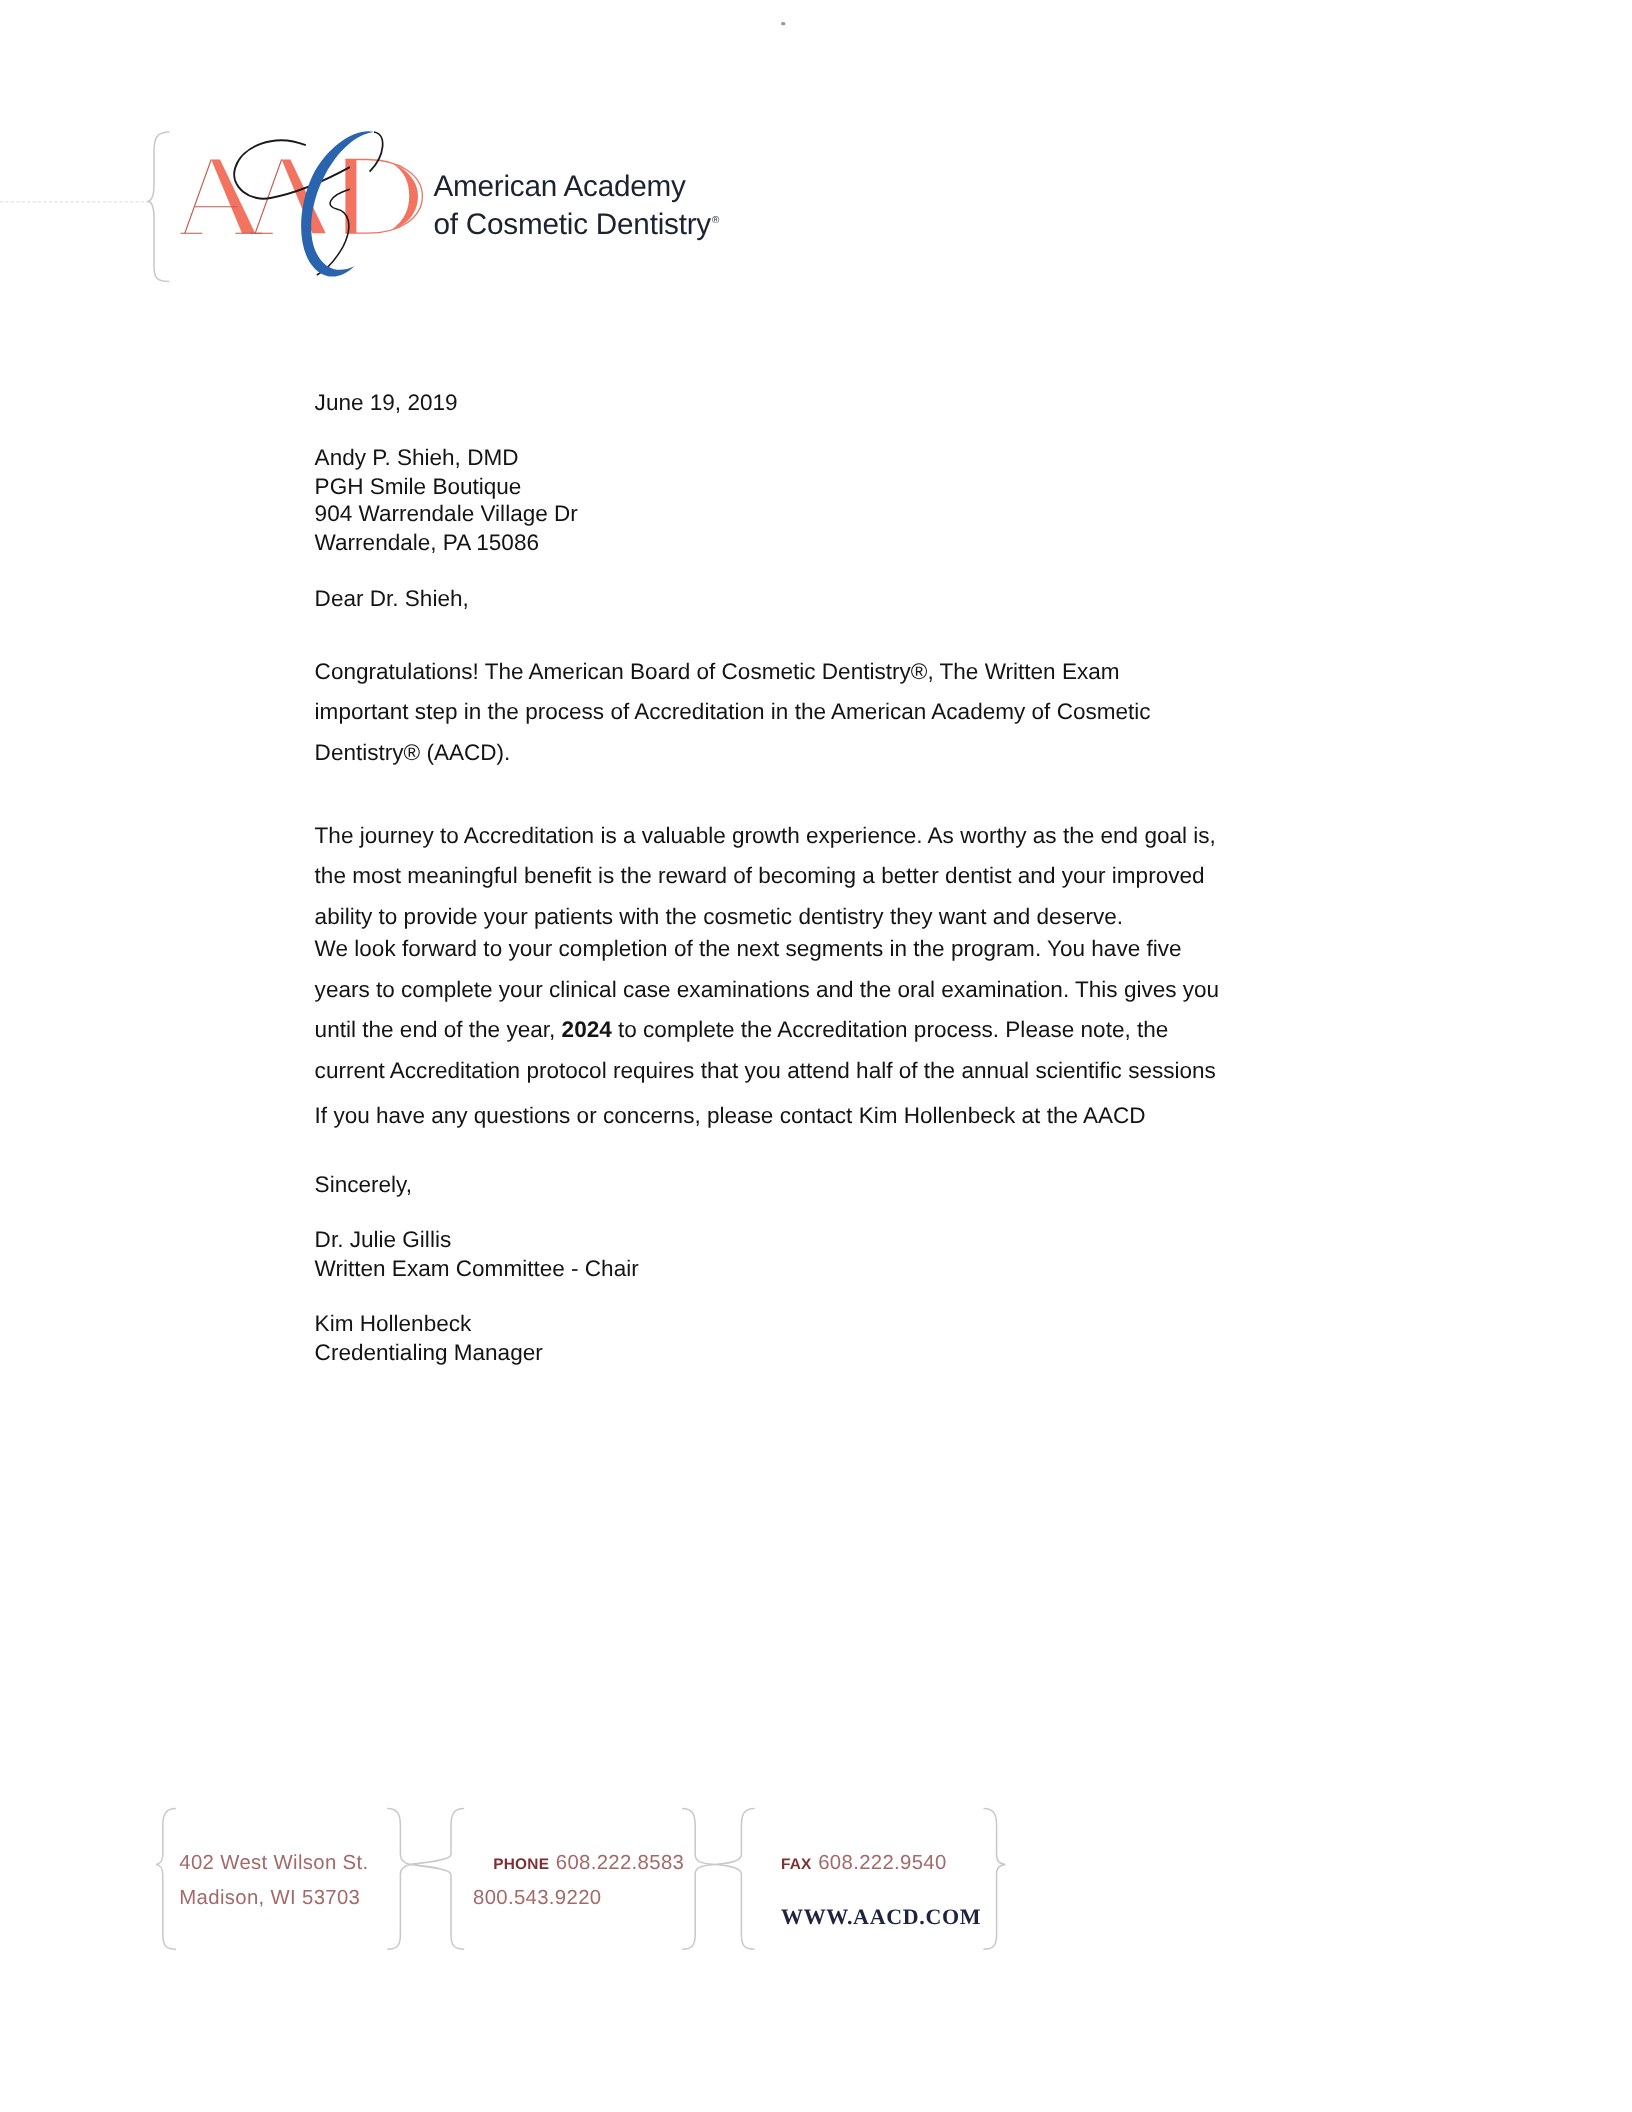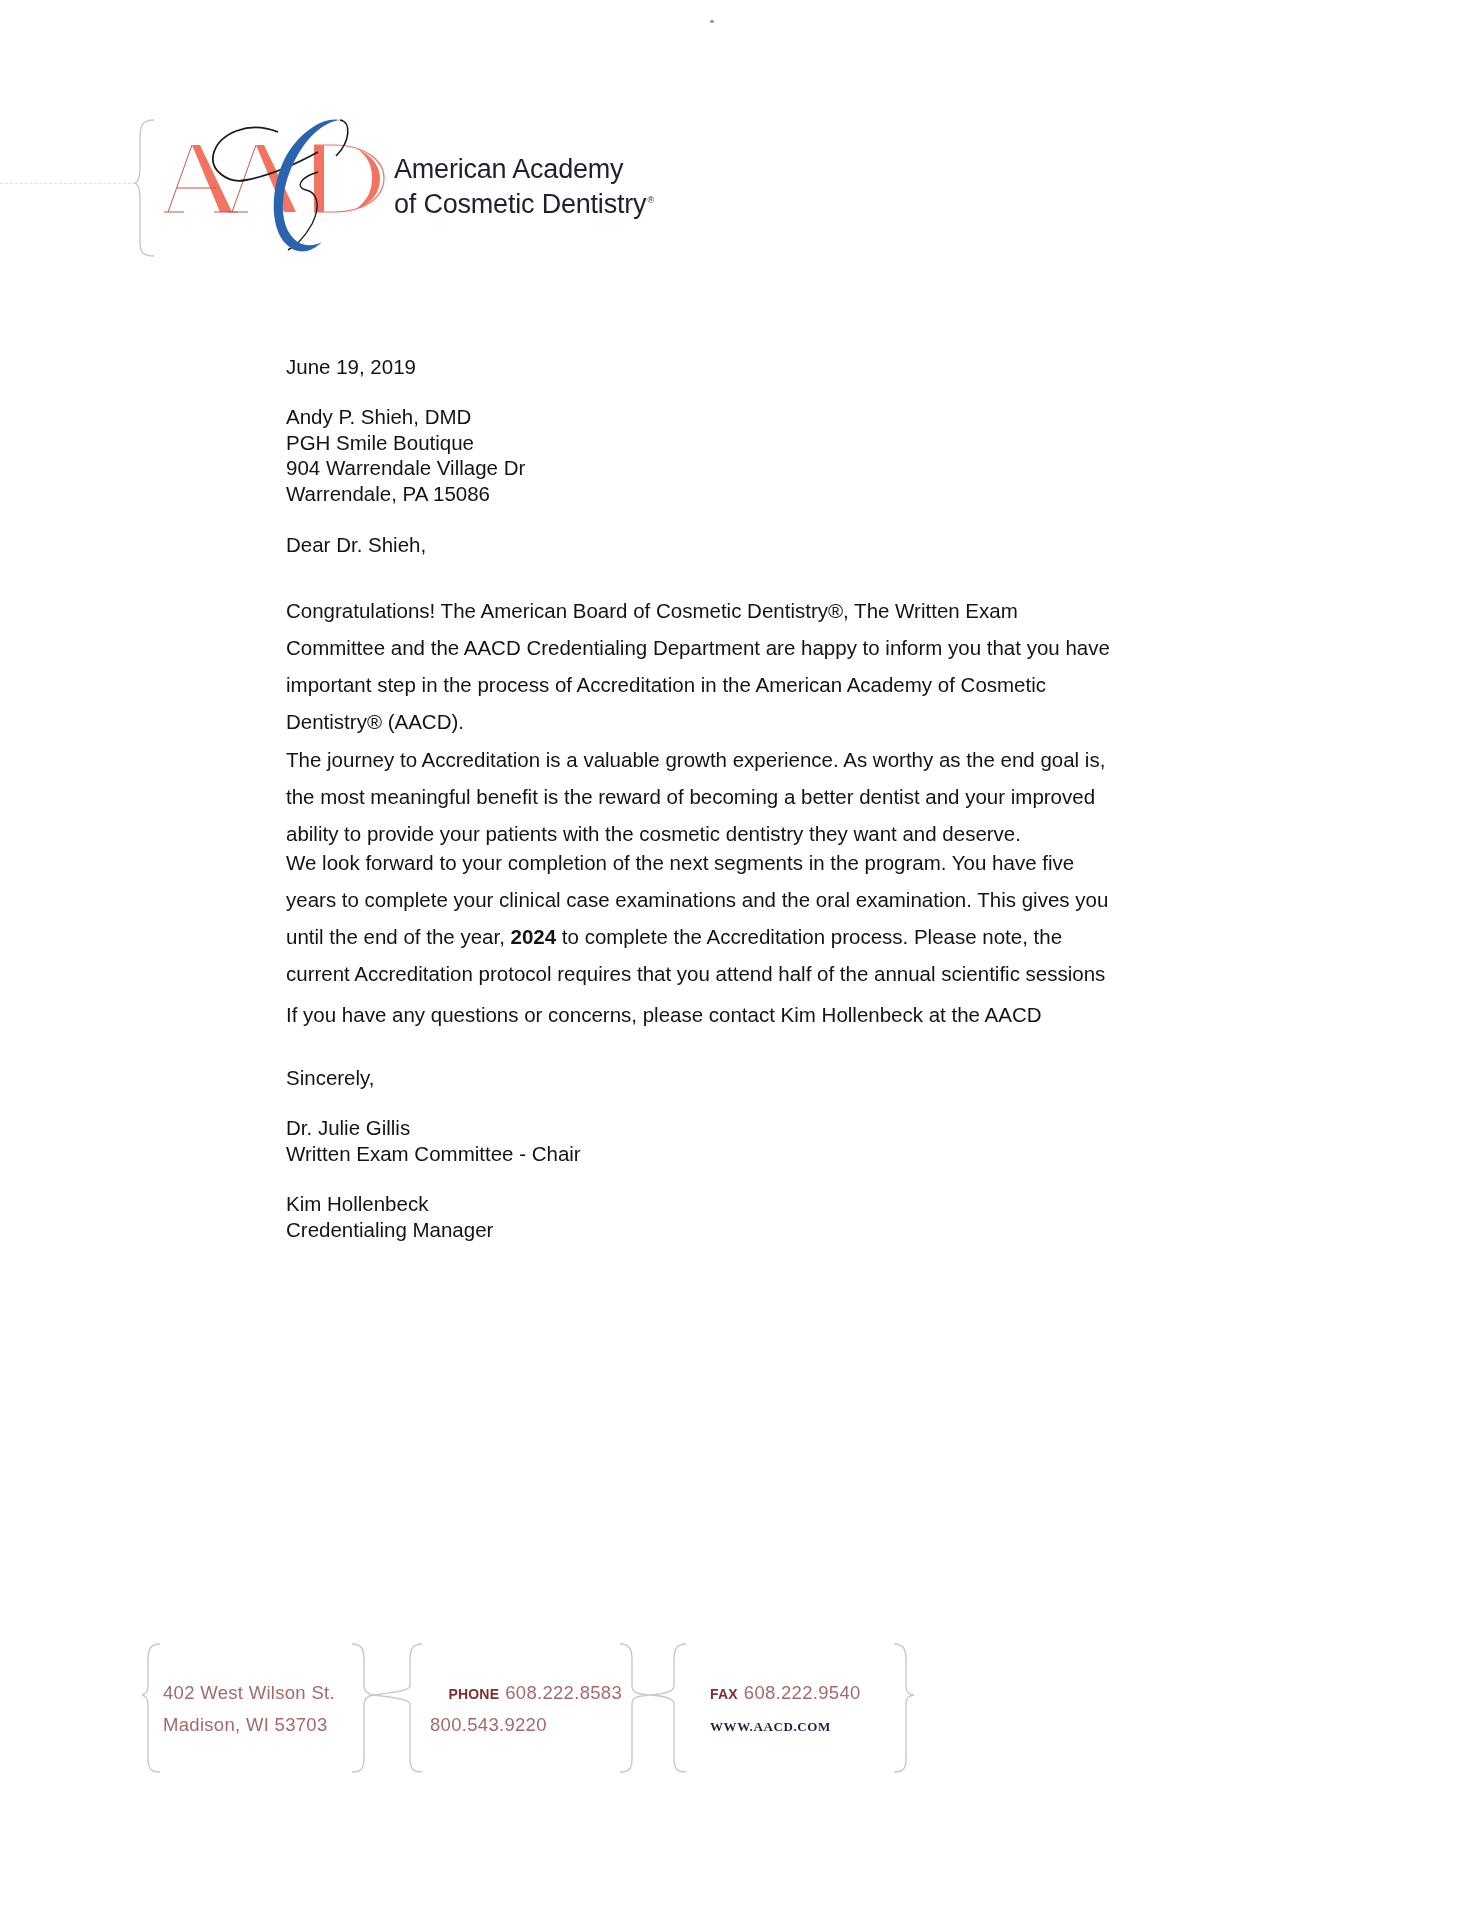--- a/index.html
+++ b/index.html
@@ -25,21 +25,21 @@
     .para { position: absolute; left: 0; width: 890px; }
     .para .ln { display: block; white-space: nowrap; margin-top: 12px; }
     .bold { font-weight: bold; }
     .email { text-decoration: underline; color: #141414; }
 
     
     .footer { left: 0; top: 1640px; width: 1484px; height: 140px; }
     .footer svg { position: absolute; left: 0; top: 0; }
     .ft { position: absolute; font-size: 18.5px; line-height: 22px; color: #a46a6a; white-space: nowrap; letter-spacing: 0.3px; }
     .ft-label { font-weight: bold; font-size: 14px; color: #7e2f33; letter-spacing: 0.2px; margin-right: 6px; }
-    .ft-web { font-family: "Liberation Serif", serif; font-weight: bold; font-size: 13px; color: #1e2440; letter-spacing: 0.6px; }
+    .ft-web { font-family: "Liberation Serif", serif; font-weight: bold; font-size: 20px; color: #1e2440; letter-spacing: 0.6px; margin-top: 16px; }
   </style>
 </head>
 <body>
 
 <div class="abs scan-dot"></div>
 <div class="abs guide-line"></div>
 
 <div class="abs logo">
   <svg width="560" height="150" viewBox="0 0 560 150">
 
@@ -85,21 +85,20 @@
     <div class="line" style="top:404px">Andy P. Shieh, DMD</div>
     <div class="line" style="top:430px">PGH Smile Boutique</div>
     <div class="line" style="top:455px">904 Warrendale Village Dr</div>
     <div class="line" style="top:481px">Warrendale, PA 15086</div>
   </div>
 
   <div class="line" style="top:532px">Dear Dr. Shieh,</div>
 
   <div class="para" style="top:586px">
     <span class="ln">Congratulations! The American Board of Cosmetic Dentistry®, The Written Exam</span>
-    <span class="ln">Committee and the AACD Credentialing Department are happy to inform you that you have</span>
     <span class="ln">important step in the process of Accreditation in the American Academy of Cosmetic</span>
     <span class="ln">Dentistry® (AACD).</span>
   </div>
 
   <div class="para" style="top:735px">
     <span class="ln">The journey to Accreditation is a valuable growth experience. As worthy as the end goal is,</span>
     <span class="ln">the most meaningful benefit is the reward of becoming a better dentist and your improved</span>
     <span class="ln">ability to provide your patients with the cosmetic dentistry they want and deserve.</span>
   </div>
 

